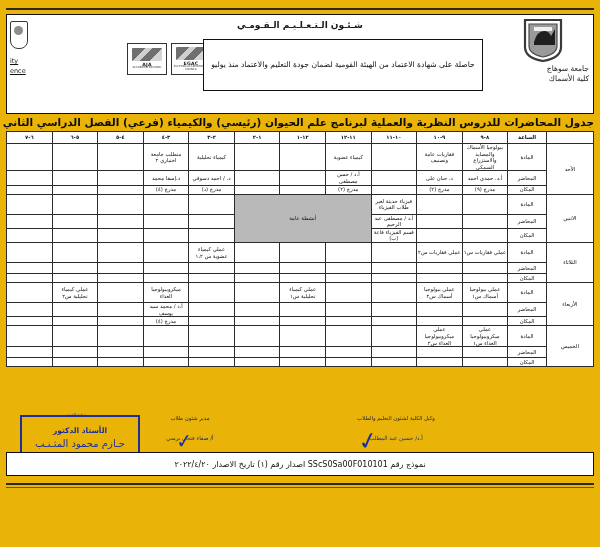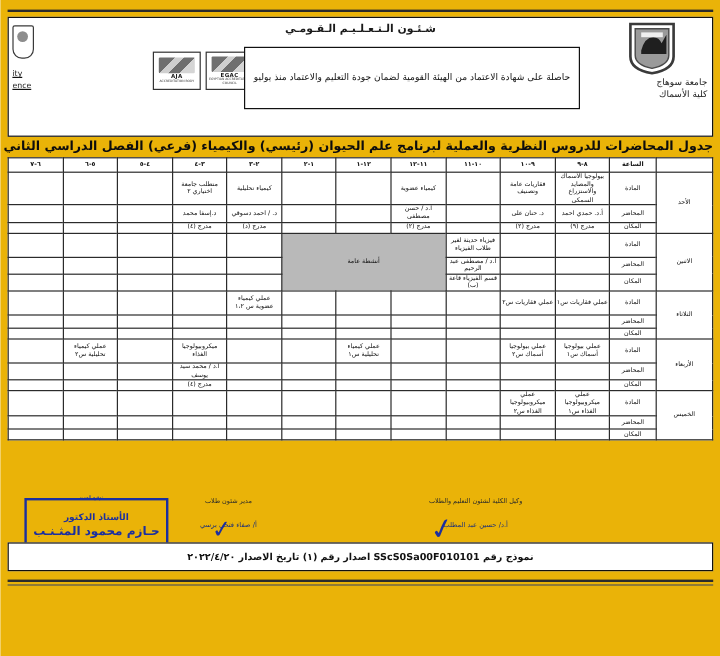--- a/index.html
+++ b/index.html
@@ -118,31 +118,31 @@
   .ink-mid{left:352px;top:14px;font-size:24px;transform:rotate(-12deg);}
   .ink-right{left:170px;top:16px;font-size:20px;transform:rotate(-6deg);}
 
   .dean-stamp{
     position:absolute;left:14px;top:2px;width:120px;height:60px;
     border:2px solid #1b2fa0;box-sizing:border-box;
     display:flex;flex-direction:column;align-items:center;justify-content:center;
     color:#1b2fa0;line-height:1.45;
   }
   .dean-stamp .d1{font-size:7.5px;font-weight:bold;letter-spacing:1px;}
-  .dean-stamp .d2{font-size:10px;font-weight:bold;letter-spacing:1px;text-align:right;}
+  .dean-stamp .d2{font-size:10px;font-weight:normal;letter-spacing:1px;text-align:right;}
   .dean-stamp .d3{font-size:8.5px;font-weight:bold;letter-spacing:2px;}
   .dean-tiny{position:absolute;left:44px;top:-5px;font-size:4px;color:#1b2fa0;}
 
   
   .footer-box{
     position:absolute;left:6px;top:452px;width:588px;height:24px;
     border:1.5px solid #111;box-sizing:border-box;
     display:flex;align-items:center;justify-content:center;background:#fff;
   }
-  .footer-box span{font-size:8px;color:#111;font-weight:bold;}
+  .footer-box span{font-size:8px;color:#111;}
   .footer-rule{position:absolute;left:6px;top:483px;width:588px;height:2px;background:#2b2b2b;}
   .footer-rule2{position:absolute;left:6px;top:487px;width:588px;height:1px;background:#555;}
 
   .edge-top{position:absolute;left:6px;top:8px;width:588px;height:2px;background:#2b2b2b;}
 </style>
 </head>
 <body>
 
 <div class="page">
 

